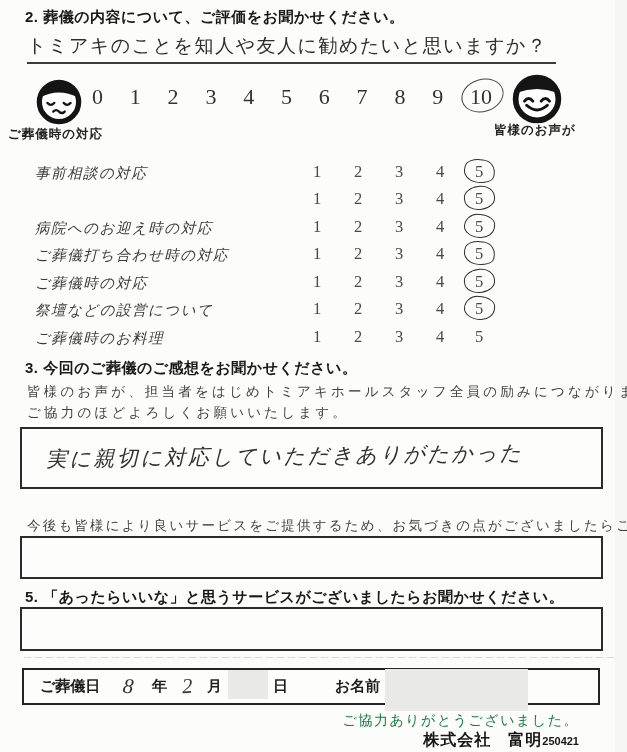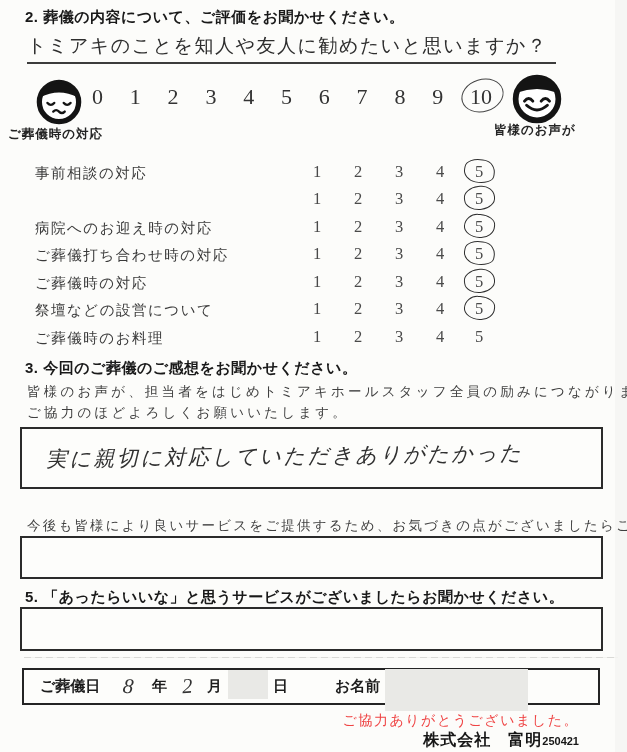--- a/index.html
+++ b/index.html
@@ -46,21 +46,21 @@
   }
   .nps-circled{position:relative;}
   .nps-circled::after{
     content:"";position:absolute;left:-9px;right:-12px;top:-5px;bottom:-2px;
     border:1.7px solid #454545;border-radius:50%;transform:rotate(-17deg);
   }
   
   .rt-row{position:absolute;left:0;width:520px;height:27px;}
   .rt-label{
     position:absolute;left:35px;top:3px;font-size:14.5px;letter-spacing:1.5px;
-    color:#3a3a3a;white-space:nowrap;
+    color:#3a3a3a;white-space:nowrap;font-style:italic;
   }
   .rt-cell{
     position:absolute;top:1px;width:22px;text-align:center;
     font-size:16.5px;color:#4a4a4a;
     font-family:"Liberation Serif","DejaVu Serif",serif;
   }
   .rt-c5.circled::after{
     content:"";position:absolute;left:-4px;right:-5px;top:-3px;bottom:-1px;
     border:1.7px solid #2e2e2e;
     border-radius:50% 50% 55% 45% / 55% 50% 50% 45%;
@@ -89,21 +89,21 @@
     border:2px solid #242424;background:#fdfdfb;
   }
   .db-label{position:absolute;top:7px;font-size:15px;font-weight:bold;color:#1d1d1d;white-space:nowrap;}
   .db-hand{
     position:absolute;top:4px;font-family:"Liberation Serif","DejaVu Serif",serif;
     font-style:italic;font-size:21px;color:#333;
   }
   .redact{position:absolute;background:#e9e9e6;filter:blur(0.5px);}
   .thanks{
     position:absolute;right:36px;top:712px;font-size:14px;letter-spacing:1.5px;
-    color:#ef4444;white-space:nowrap;margin-left:37px;
+    color:#15803d;white-space:nowrap;margin-left:37px;
   }
   .company{
     position:absolute;right:36px;top:730px;font-size:16px;font-weight:bold;
     letter-spacing:1px;color:#161616;white-space:nowrap;
   }
   .company .code{font-size:11px;font-weight:bold;letter-spacing:0;vertical-align:baseline;}
 </style>
 </head>
 <body>
 

